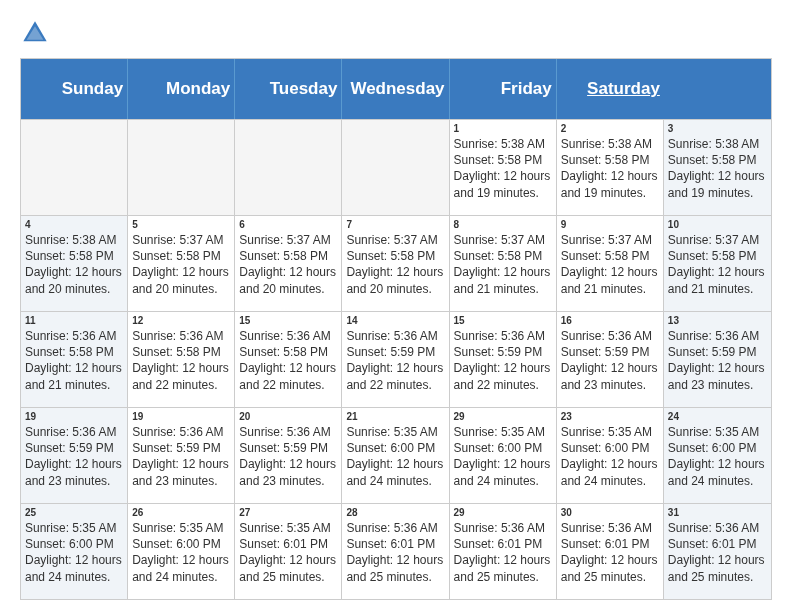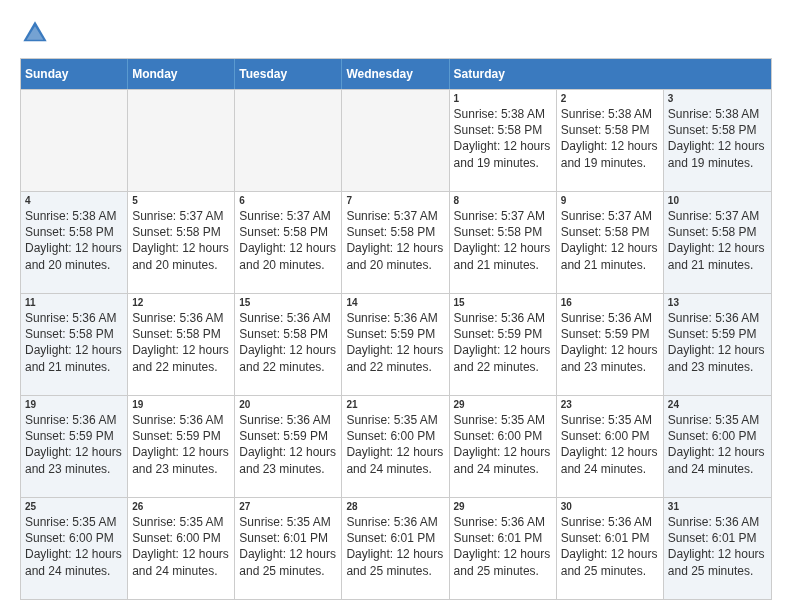--- a/index.html
+++ b/index.html
@@ -60,27 +60,27 @@
       flex-direction: column;
       border: 1px solid #ccc;
     }
     .cal-header-row {
       display: grid;
       grid-template-columns: repeat(7, 1fr);
       background: #3a7abf;
     }
     .cal-header-cell {
       color: #fff;
-      font-size: 12px;
-      font-weight: bold;
-      padding: 8px 4px;
-      text-align: left;
+      font-size: 17px;
+      font-weight: bold;
+      padding: 20px 4px;
+      text-align: right;
       border-right: 1px solid #5a9ad0;
     }
-    .cal-header-cell:last-child { border-right: none; }
+    .cal-header-cell:last-child { border-right: none; text-decoration: underline; }
     .cal-body {
       flex: 1;
       display: flex;
       flex-direction: column;
     }
     .cal-week {
       display: grid;
       grid-template-columns: repeat(7, 1fr);
       flex: 1;
       border-top: 1px solid #ccc;
@@ -129,20 +129,21 @@
       <h2></h2>
     </div>
   </div>
 
   <div class="calendar">
     <div class="cal-header-row">
     <div class="cal-header-cell">Sunday</div>
         <div class="cal-header-cell">Monday</div>
         <div class="cal-header-cell">Tuesday</div>
         <div class="cal-header-cell">Wednesday</div>
+        <div class="cal-header-cell">Friday</div>
         <div class="cal-header-cell">Saturday</div>
       </div>
     <div class="cal-body">
     <div class="cal-week">
           <div class="cal-cell empty"></div>
           <div class="cal-cell empty"></div>
           <div class="cal-cell empty"></div>
           <div class="cal-cell empty"></div>
           <div class="cal-cell">
             <span class="day-number">1</span>

